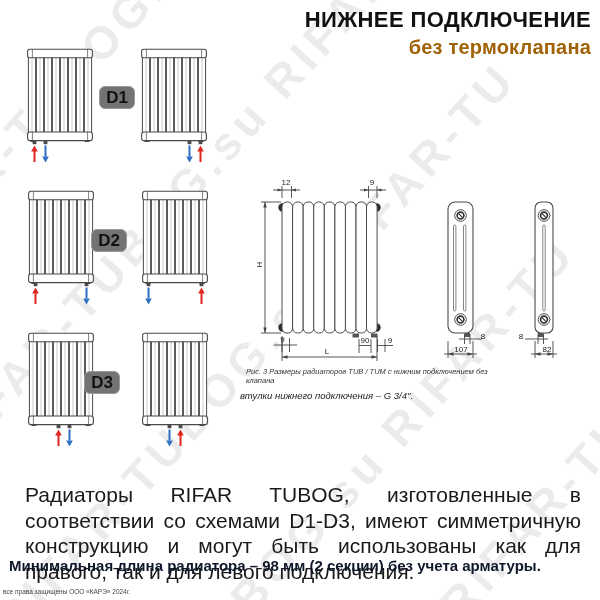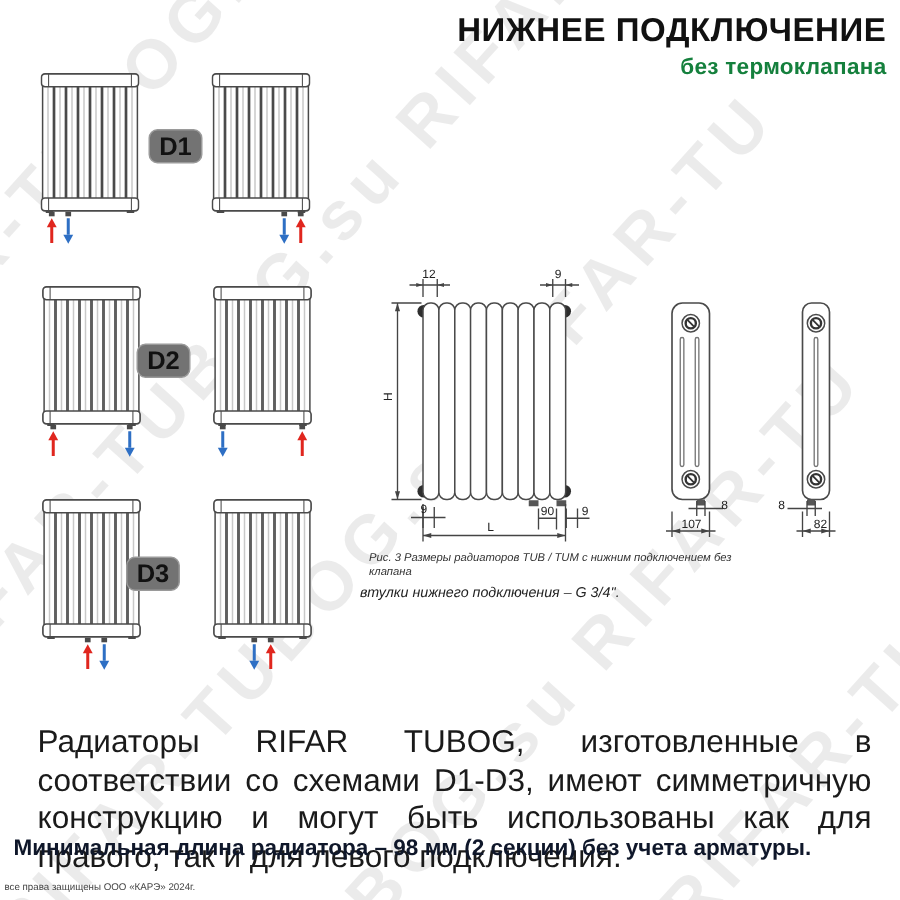--- a/index.html
+++ b/index.html
@@ -18,21 +18,21 @@
     letter-spacing:6px; line-height:160px; color:#000; opacity:0.075;
   }
   .wm-line:nth-child(2){margin-left:-90px;}
   .wm-line:nth-child(3){margin-left:-180px;}
   .wm-line:nth-child(4){margin-left:-270px;}
   .wm-line:nth-child(5){margin-left:-360px;}
   .layer{position:absolute; inset:0; z-index:1;}
   
   .header{position:absolute; top:7px; right:9px; text-align:right;}
   .title{font-size:22px; font-weight:bold; color:#111; letter-spacing:0.4px;}
-  .subtitle{font-size:15px; font-weight:bold; color:#15803d; margin-top:3px; letter-spacing:0.2px;}
+  .subtitle{font-size:20px; font-weight:bold; color:#a16207; margin-top:3px; letter-spacing:0.2px;}
   
   .rad{position:absolute; width:66px; height:94px;}
   .scheme-box{
     position:absolute; width:34px; height:21px; border:1.5px solid #9a9a9a;
     border-radius:6px; background:#737373; display:flex; align-items:center; justify-content:center;
     font-size:17px; font-weight:bold; color:#111;
   }
   .arrow{position:absolute; width:9px; height:22px;}
   .arrow-pair{position:absolute; display:flex; gap:2px;}
   

